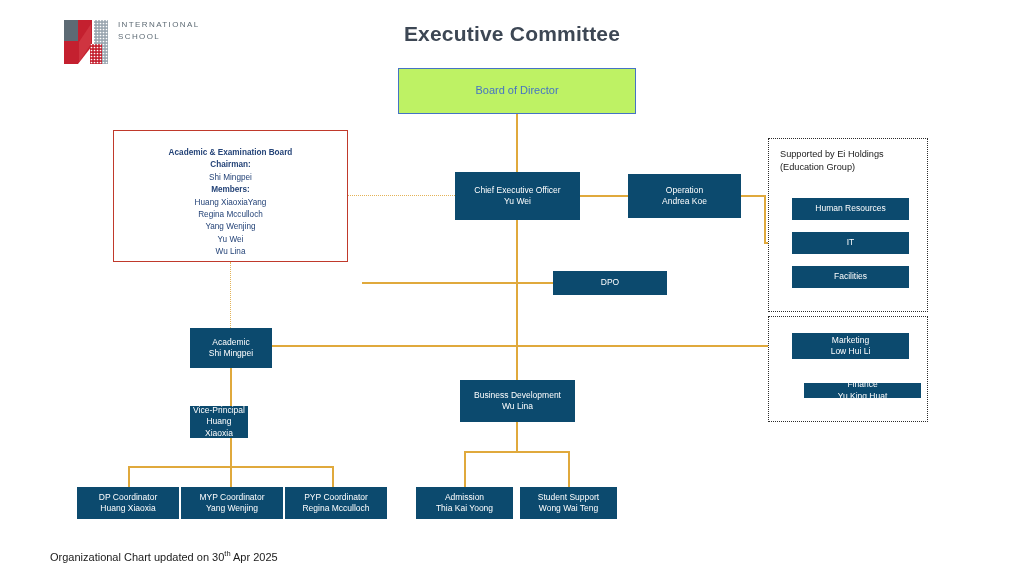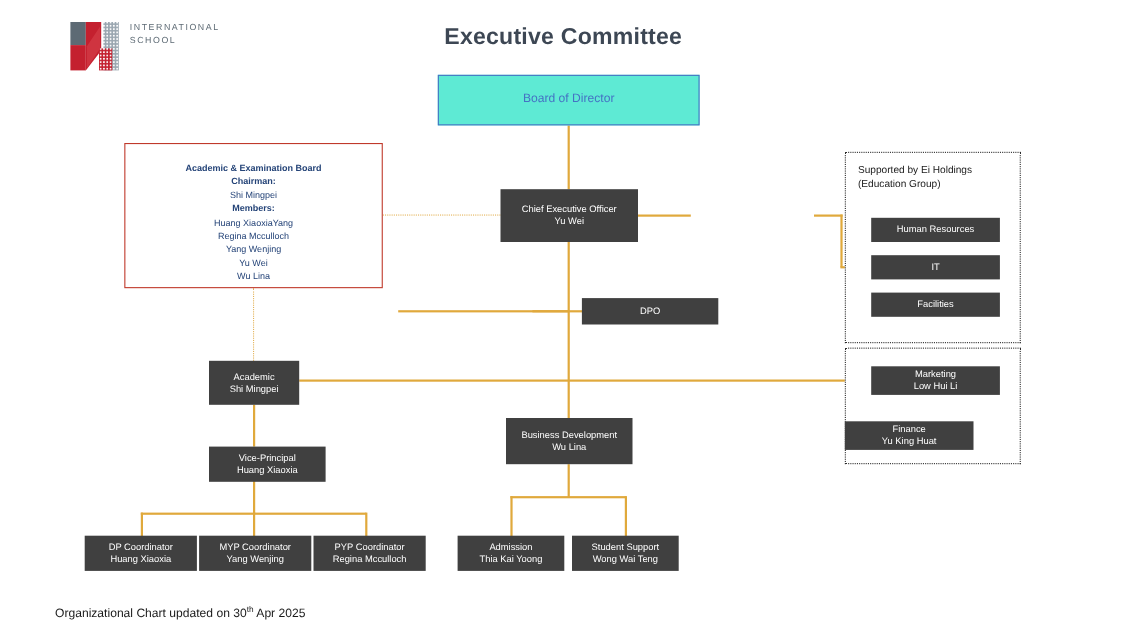--- a/index.html
+++ b/index.html
@@ -93,27 +93,27 @@
     position: absolute;
     box-sizing: border-box;
     display: flex;
     flex-direction: column;
     align-items: center;
     justify-content: center;
     text-align: center;
     font-size: 8.5px;
     line-height: 11.5px;
     color: #ffffff;
-    background: #404040;
+    background: #0c4a6e;
     padding: 2px 3px;
   }
   .box .l2 { display: block; }
 
   .box-outline {
-    background: #5eead4;
+    background: #bef264;
     border: 1.2px solid #4573c4;
     color: #4573c4;
     font-size: 11px;
   }
 
   
   .panel-red {
     position: absolute;
     box-sizing: border-box;
     border: 1.3px solid #c0392b;
@@ -244,32 +244,36 @@
 
   <div class="box box-outline" style="left:398px; top:68px; width:238px; height:46px;">
     <span>Board of Director</span>
   </div>
 
   <div class="box" style="left:455px; top:172px; width:125px; height:48px;">
     <span>Chief Executive Officer</span>
     <span class="l2">Yu Wei</span>
   </div>
 
-
-
-  <div class="box" style="left:529px; top:271px; width:124px; height:24px;">
+  <div class="box" style="left:628px; top:174px; width:113px; height:44px;">
+    <span>Operation</span>
+    <span class="l2">Andrea Koe</span>
+  </div>
+
+
+  <div class="box" style="left:553px; top:271px; width:114px; height:24px;">
     <span>DPO</span>
   </div>
 
   <div class="box" style="left:190px; top:328px; width:82px; height:40px;">
     <span>Academic</span>
     <span class="l2">Shi Mingpei</span>
   </div>
 
-  <div class="box" style="left:190px; top:406px; width:106px; height:32px;">
+  <div class="box" style="left:190px; top:406px; width:58px; height:32px;">
     <span>Vice-Principal</span>
     <span class="l2">Huang Xiaoxia</span>
   </div>
 
   <div class="box" style="left:77px; top:487px; width:102px; height:32px;">
     <span>DP Coordinator</span>
     <span class="l2">Huang Xiaoxia</span>
   </div>
 
   <div class="box" style="left:181px; top:487px; width:102px; height:32px;">
@@ -307,21 +311,21 @@
 
   <div class="box" style="left:792px; top:266px; width:117px; height:22px;">
     <span>Facilities</span>
   </div>
 
   <div class="box" style="left:792px; top:333px; width:117px; height:26px;">
     <span>Marketing</span>
     <span class="l2">Low Hui Li</span>
   </div>
 
-  <div class="box" style="left:768px; top:383px; width:117px; height:26px;justify-content:center;">
+  <div class="box" style="left:804px; top:383px; width:117px; height:15px;justify-content:center;">
     <span>Finance</span>
     <span class="l2">Yu King Huat</span>
   </div>
 
   <div class="footer">
     <span>Organizational Chart updated on 30</span><sup>th</sup><span> Apr 2025</span>
   </div>
 
 </div>
 

